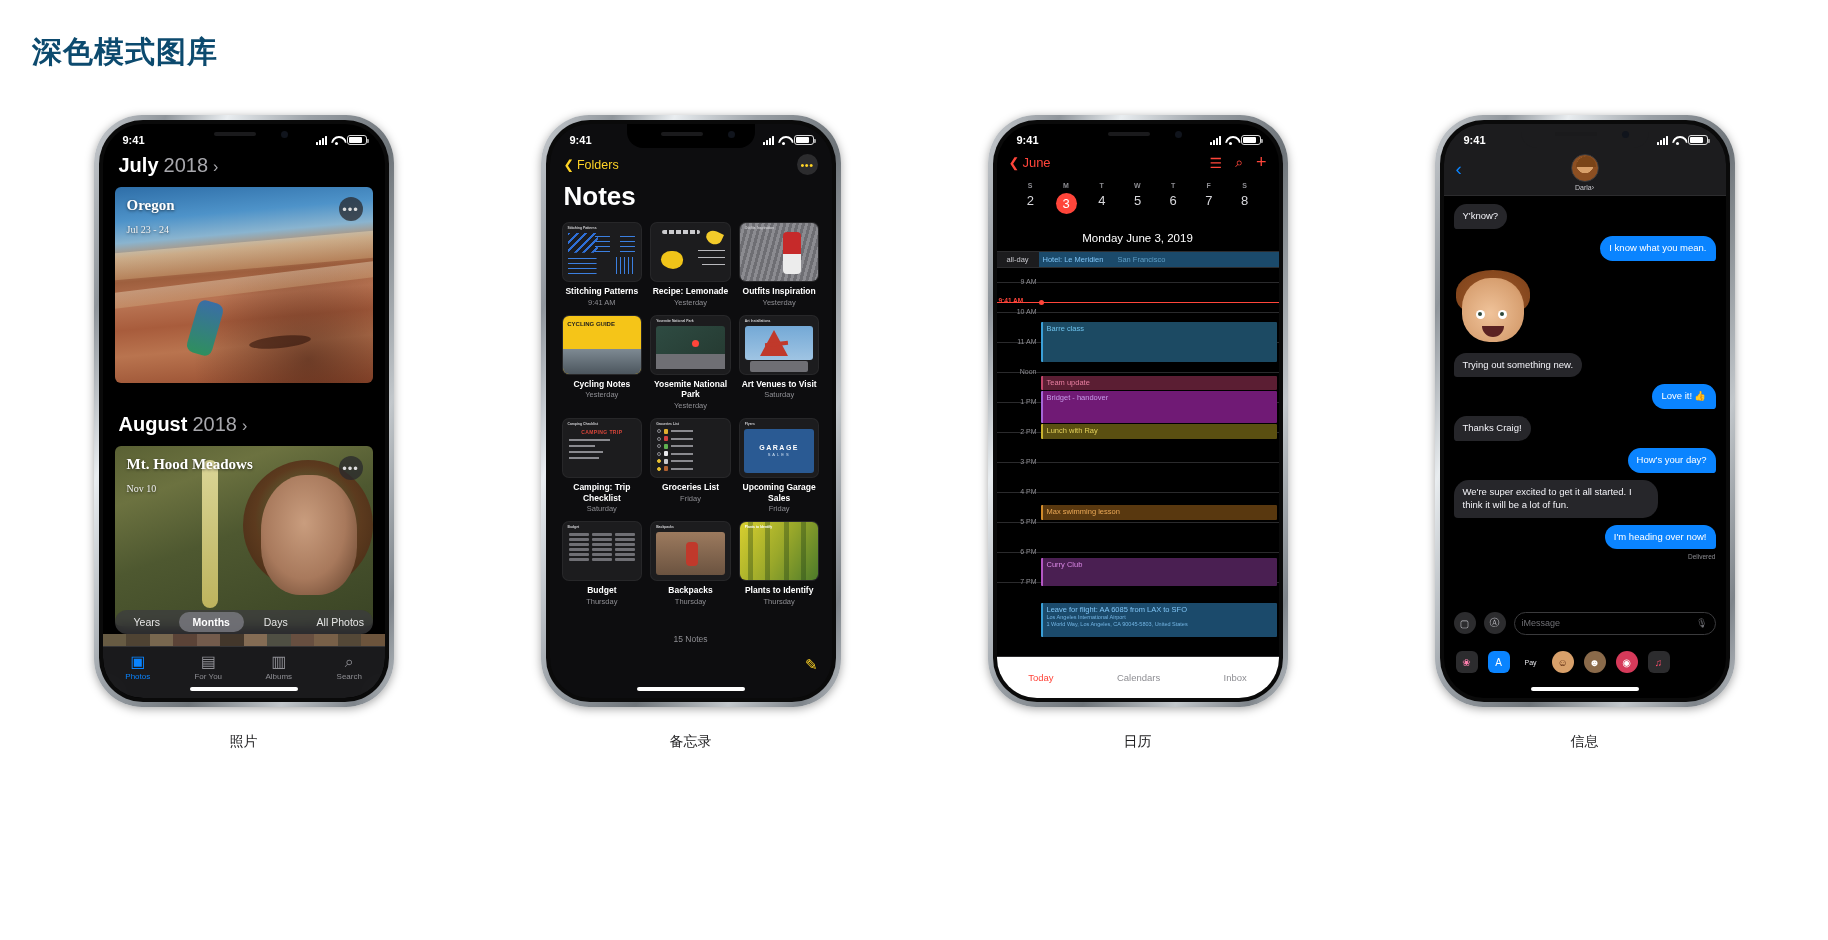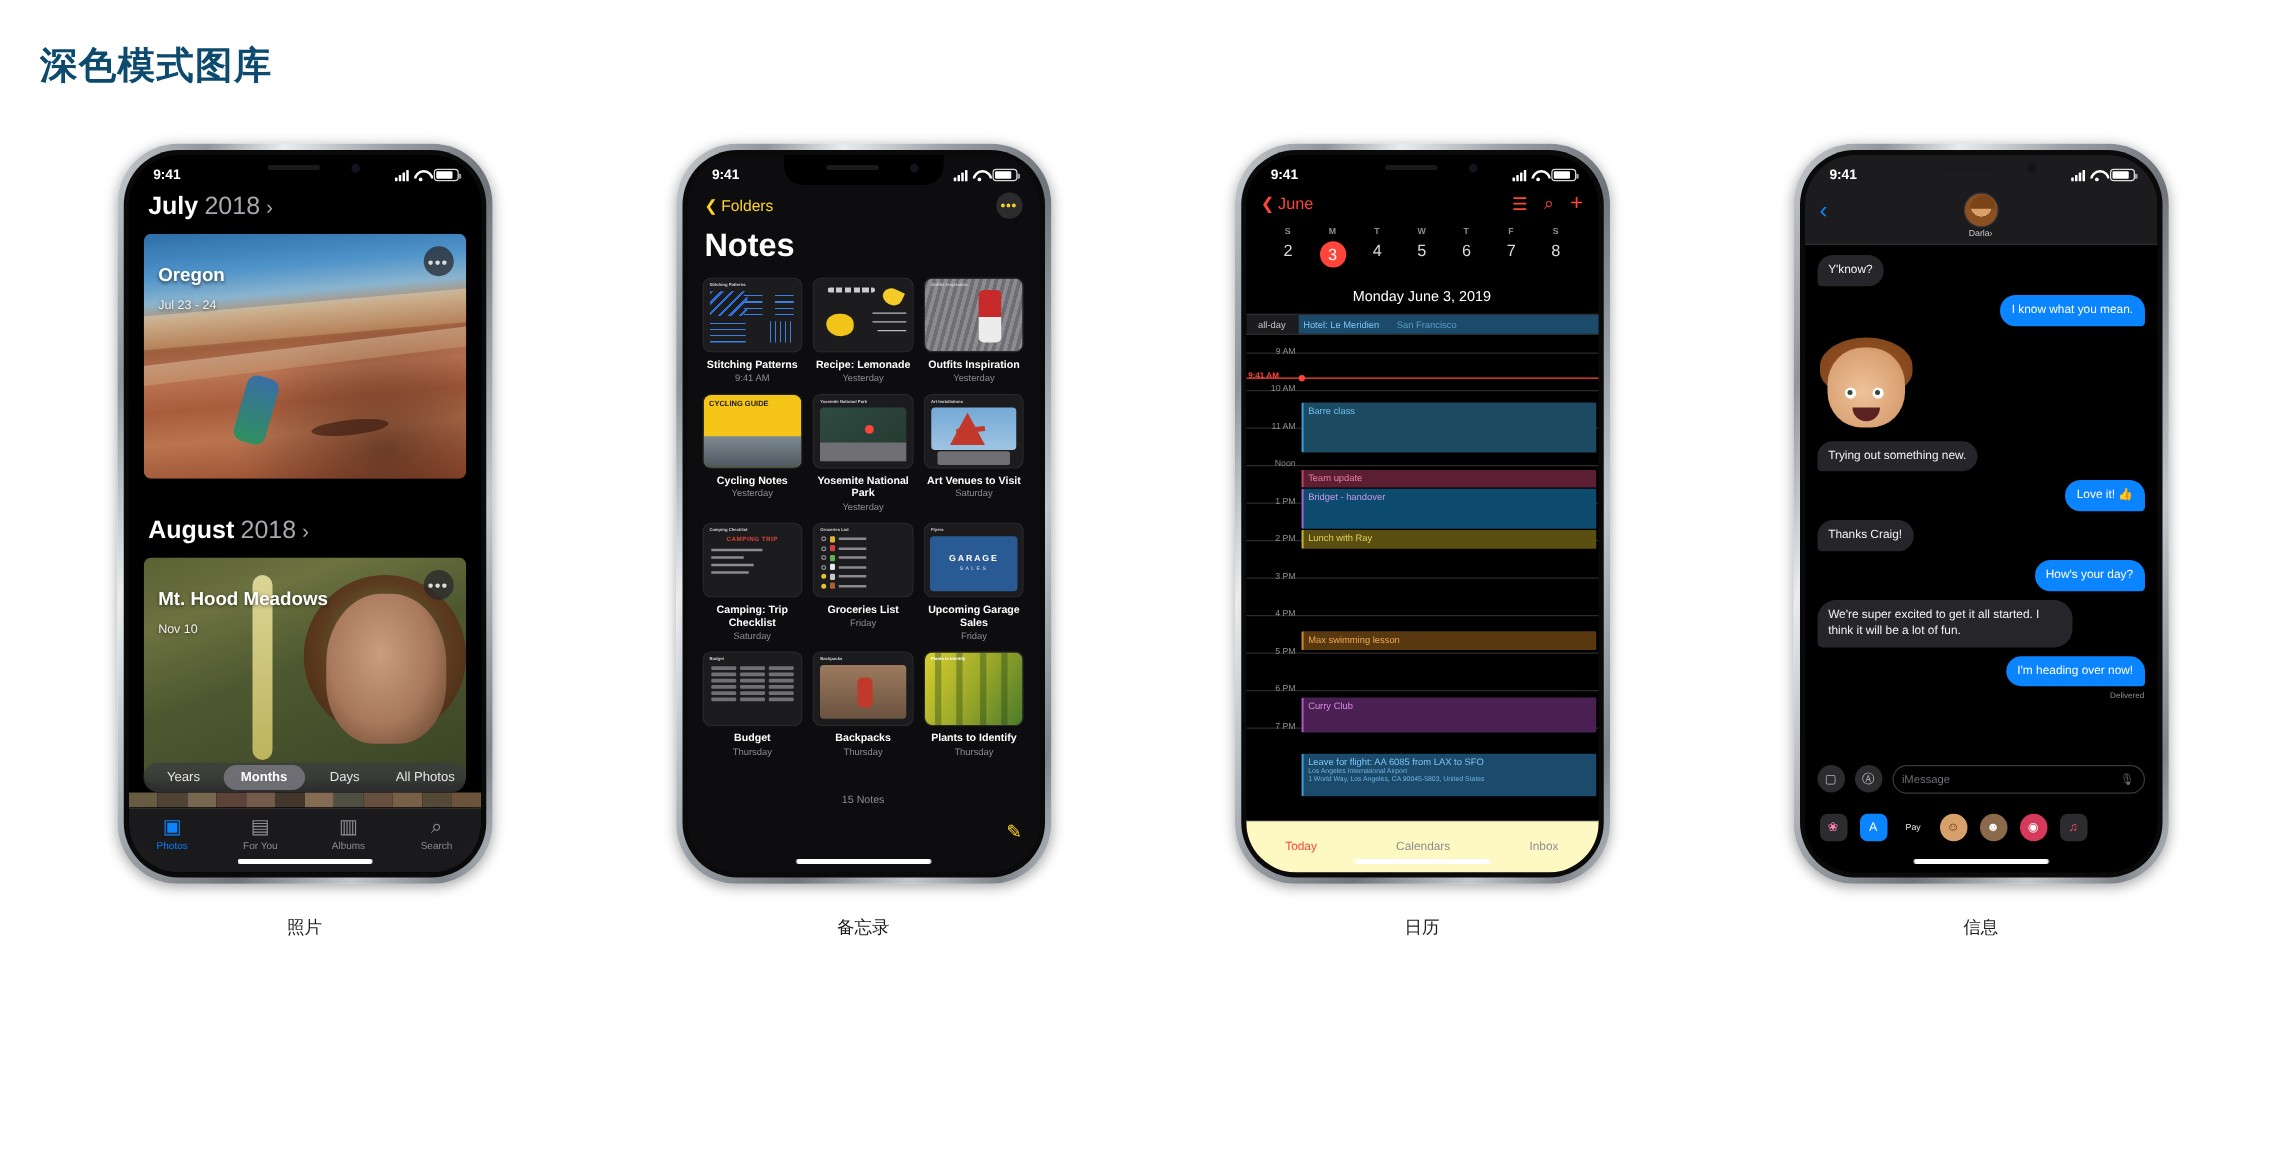--- a/index.html
+++ b/index.html
@@ -91,21 +91,21 @@
     background:linear-gradient(160deg,#5a6134 0%,#6c7240 22%,#4e5830 48%,#3a4425 100%);
   }
   .ph-img-hood .stalk{position:absolute;left:34%;top:8%;width:16px;height:82%;
     background:linear-gradient(#e6e0a0,#cbbf63);border-radius:8px;opacity:.9;}
   .ph-img-hood .face{position:absolute;right:6%;top:16%;width:96px;height:120px;
     background:radial-gradient(ellipse at 45% 40%, #c99d7e 0%, #a8795c 55%, #5d3c28 100%);
     border-radius:46% 46% 40% 40%;}
   .ph-img-hood .hair{position:absolute;right:0;top:8%;width:130px;height:130px;
     background:radial-gradient(circle at 50% 45%, rgba(90,55,30,0) 30%, #5c3a1e 55%, #3d2512 100%);
     border-radius:50%;}
-  .ph-ov { position:absolute; top:25px; left:12px; z-index:3; text-shadow:0 1px 3px rgba(0,0,0,.6); }
+  .ph-ov { position:absolute; top:10px; left:12px; z-index:3; text-shadow:0 1px 3px rgba(0,0,0,.6);font-family:Liberation Serif, serif; }
   .ph-ov .t { font-size:15px; font-weight:bold; }
   .ph-ov .s { font-size:10px; margin-top:10px; color:#f0f0f0; }
   .ph-more {
     position:absolute; top:10px; right:10px; z-index:3;
     width:24px;height:24px;border-radius:50%;background:rgba(40,40,44,.75);
     display:flex;align-items:center;justify-content:center;color:#ddd;font-size:13px;letter-spacing:1px;
   }
   .ph-seg {
     position:absolute; bottom:64px; left:12px; right:12px; height: 24px; z-index: 20;
     background:rgba(60,60,64,.72); border-radius:12px; display:flex; align-items:center;
@@ -213,21 +213,21 @@
   .cal-row { position:absolute; left:0; right:0; height:1px; background:#2a2a2c; }
   .cal-hr { position:absolute; left:4px; width:36px; font-size:7px; color:#8e8e93; text-align:right; }
   .cal-now { position:absolute; left:0; right:0; height:1px; background:#ff453a; z-index:5; }
   .cal-now .lbl { position:absolute; left:2px; top:-5px; font-size:6.5px; color:#ff453a; font-weight:bold;}
   .cal-now .dot { position:absolute; left:42px; top:-2.5px; width:5px;height:5px;background:#ff453a;border-radius:50%;}
   .cal-ev { position:absolute; left:44px; right:2px; border-left:2px solid; border-radius:1px;
     font-size:7.5px; padding:1.5px 0 0 4px; overflow:hidden; line-height:1.25; }
   .cal-ev .sub { font-size:5.5px; display:block; opacity:.85; }
   .cal-foot { position:absolute; bottom:0; left:0; right:0; height:42px;
     display:flex; align-items:center; justify-content:space-around; font-size:9.5px;
-    border-top:.5px solid #2c2c2e; background:#fef9c3; }
+    border-top:.5px solid #2c2c2e; background:#ffffff; }
   .cal-foot .t { color:#ff453a; }
   .cal-foot .c, .cal-foot .i { color:#8e8e93; }
 
   
   .ms-nav { padding-top:26px; height:72px; background:#1c1c1e;
     display:flex;align-items:center;justify-content:center;position:relative;
     border-bottom:.5px solid #2c2c2e; }
   .ms-nav .back { position:absolute; left:12px; top:34px; color:#0a84ff; font-size:19px; font-weight:300;}
   .ms-av { display:flex;flex-direction:column;align-items:center; }
   .ms-av .circ { width:28px;height:28px;border-radius:50%;
@@ -719,21 +719,21 @@
 
             <div class="cal-now" style="top:34px">
               <span class="lbl">9:41 AM</span>
               <span class="dot"></span>
             </div>
 
             <div class="cal-ev" style="top:54px;height:40px;background:#1c4a63;border-color:#3aa0d8;color:#6cc0ea">
               <span>Barre class</span></div>
             <div class="cal-ev" style="top:108px;height:14px;background:#5b1e33;border-color:#c2466b;color:#e87ea0">
               <span>Team update</span></div>
-            <div class="cal-ev" style="top:123px;height:32px;background:#0c4a6e;border-color:#a565d8;color:#c79ae8">
+            <div class="cal-ev" style="top:123px;height:32px;background:#701a75;border-color:#a565d8;color:#c79ae8">
               <span>Bridget - handover</span></div>
             <div class="cal-ev" style="top:156px;height:15px;background:#5a4f11;border-color:#c9b32e;color:#e3d05a">
               <span>Lunch with Ray</span></div>
             <div class="cal-ev" style="top:237px;height:15px;background:#59380f;border-color:#d18b2b;color:#eaa856">
               <span>Max swimming lesson</span></div>
             <div class="cal-ev" style="top:290px;height:28px;background:#4a1f52;border-color:#b456c4;color:#d987e4">
               <span>Curry Club</span></div>
             <div class="cal-ev" style="top:335px;height:34px;background:#1b4a6b;border-color:#3aa0d8;color:#7fc4f5">
               <span>Leave for flight: AA 6085 from LAX to SFO</span>
               <span class="sub" style="white-space:pre-line">Los Angeles International Airport

